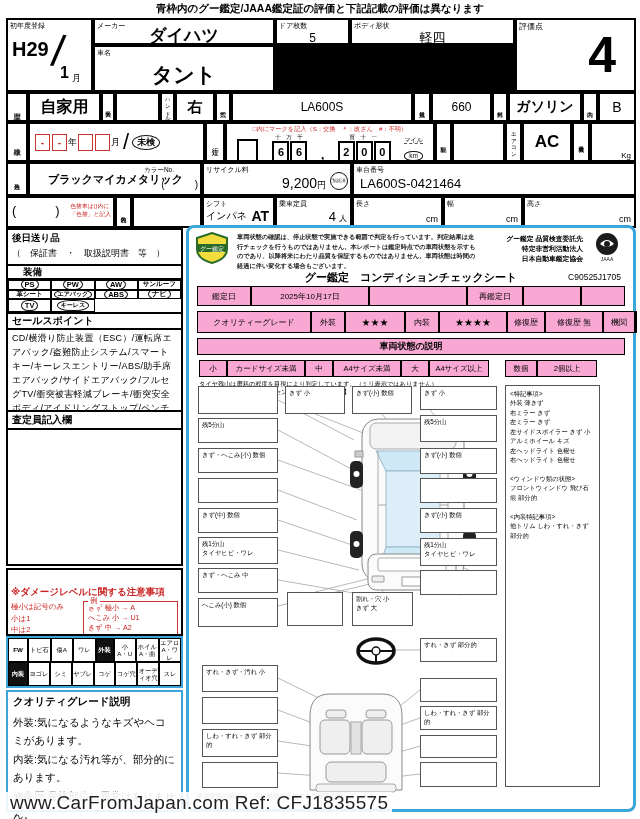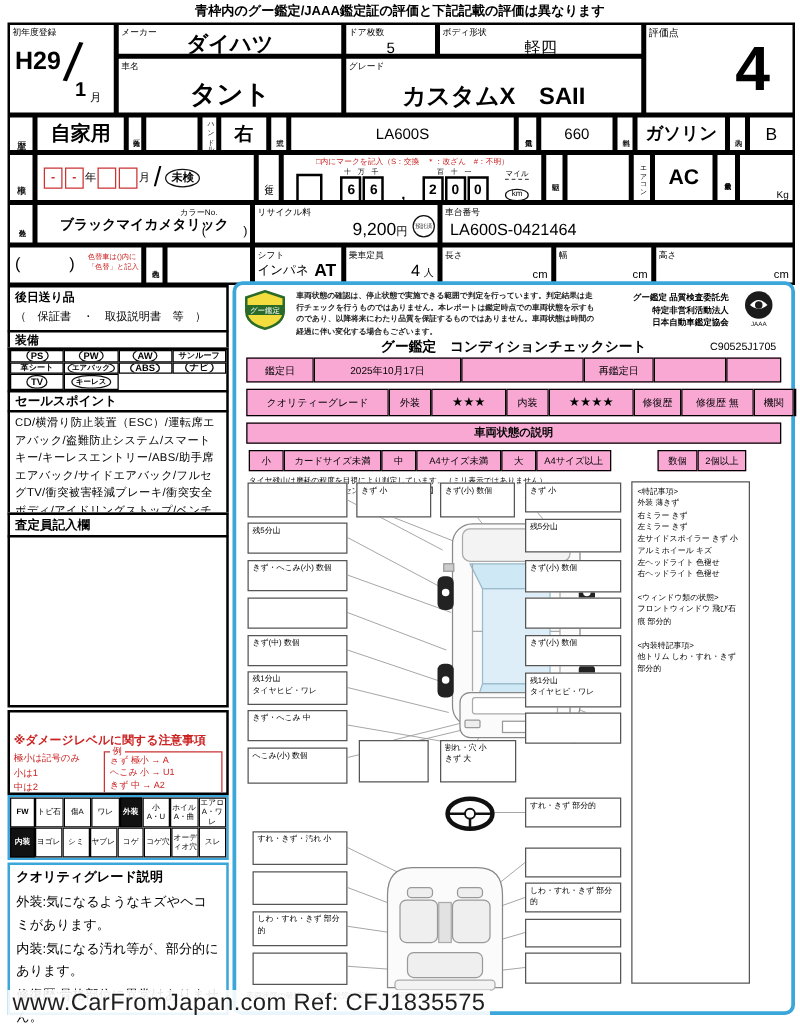--- a/index.html
+++ b/index.html
@@ -61,24 +61,20 @@
   <div class="cell" style="left:271px;top:2px;width:71px;height:23px;">
     <span class="lbl">ドア枚数</span>
     <div class="val" style="font-size:12px;padding-top:6px;">5</div>
   </div>
 
   <div class="cell" style="left:346px;top:2px;width:161px;height:23px;">
     <span class="lbl">ボディ形状</span>
     <div class="val" style="font-size:13px;padding-top:6px;">軽四</div>
   </div>
 
-  <div class="cell" style="left:271px;top:29px;width:236px;height:43px;">
-    <span class="lbl">グレード</span>
-    <div class="val" style="font-size:19px;font-weight:bold;padding-top:8px;">カスタムX　SAII</div>
-  </div>
 
   <div class="cell" style="left:511px;top:2px;width:117px;height:70px;">
     <span class="lbl" style="font-size:8px;">評価点</span>
     <div class="val" style="font-size:50px;font-weight:bold;justify-content:flex-end;padding-right:18px;">4</div>
   </div>
 
   <div class="cell vl" style="left:2px;top:76px;width:18px;height:26px;">
       <span>車歴</span>
     </div>
   <div class="cell" style="left:24px;top:76px;width:69px;height:26px;">
@@ -230,21 +226,21 @@
     <span class="lbl">高さ</span>
     <span class="a" style="right:3px;bottom:2px;font-size:9px;">cm</span>
   </div>
 </div>
 
 <div class="box" style="left:6px;top:228px;width:177px;height:38px;padding:2px 4px;">
   <div style="font-size:9.5px;font-weight:bold;">後日送り品</div>
   <div style="font-size:9px;margin-top:2px;">（　保証書　・　取扱説明書　等　）</div>
 </div>
 
-<div class="box" style="left:6px;top:264px;width:177px;height:16px;padding-left:4px;font-size:9.5px;font-weight:bold;">装備</div>
+<div class="box" style="left:6px;top:264px;width:177px;height:16px;padding-left:15px;font-size:9.5px;font-weight:bold;">装備</div>
 
 <div class="box eqgrid" style="left:6px;top:278px;width:177px;height:36px;">
   <div class="eqcell">
       <span class="circled">PS</span>
     </div>
   <div class="eqcell">
       <span class="circled">PW</span>
     </div>
   <div class="eqcell">
       <span class="circled">AW</span>
@@ -379,21 +375,21 @@
 
   <div class="a" style="left:10px;top:132px;width:290px;height:17px;display:flex;">
     <div class="sheetcell" style="flex:0 0 26px;font-size:7.5px;">小</div>
     <div class="sheetcell" style="flex:0 0 76px;font-size:7.5px;">カードサイズ未満</div>
     <div class="sheetcell" style="flex:0 0 26px;font-size:7.5px;">中</div>
     <div class="sheetcell" style="flex:0 0 66px;font-size:7.5px;">A4サイズ未満</div>
     <div class="sheetcell" style="flex:0 0 26px;font-size:7.5px;">大</div>
     <div class="sheetcell" style="flex:1;font-size:7.5px;">A4サイズ以上</div>
   </div>
   <div class="a" style="left:316px;top:132px;width:92px;height:17px;display:flex;">
-    <div class="sheetcell" style="flex:0 0 30px;font-size:7.5px;margin-left:21px;">数個</div>
+    <div class="sheetcell" style="flex:0 0 30px;font-size:7.5px;">数個</div>
     <div class="sheetcell" style="flex:1;font-size:7.5px;">2個以上</div>
   </div>
 
   <div class="a" style="left:10px;top:152px;font-size:6.2px;">タイヤ残山は磨耗の程度を目視により判定しています。（ミリ表示ではありません）</div>
   <div class="a" style="left:10px;top:160px;font-size:6.2px;">【例:残 5分山＝概ね50パーセント程度残り溝を示す】</div>
 
   <svg class="a" style="left:0;top:150px;" width="444" height="430" viewBox="0 0 444 430">
     <g stroke="#999" stroke-width="0.7">
       <line x1="89" y1="22" x2="165" y2="62"></line>
         <line x1="89" y1="52" x2="168" y2="94"></line>

